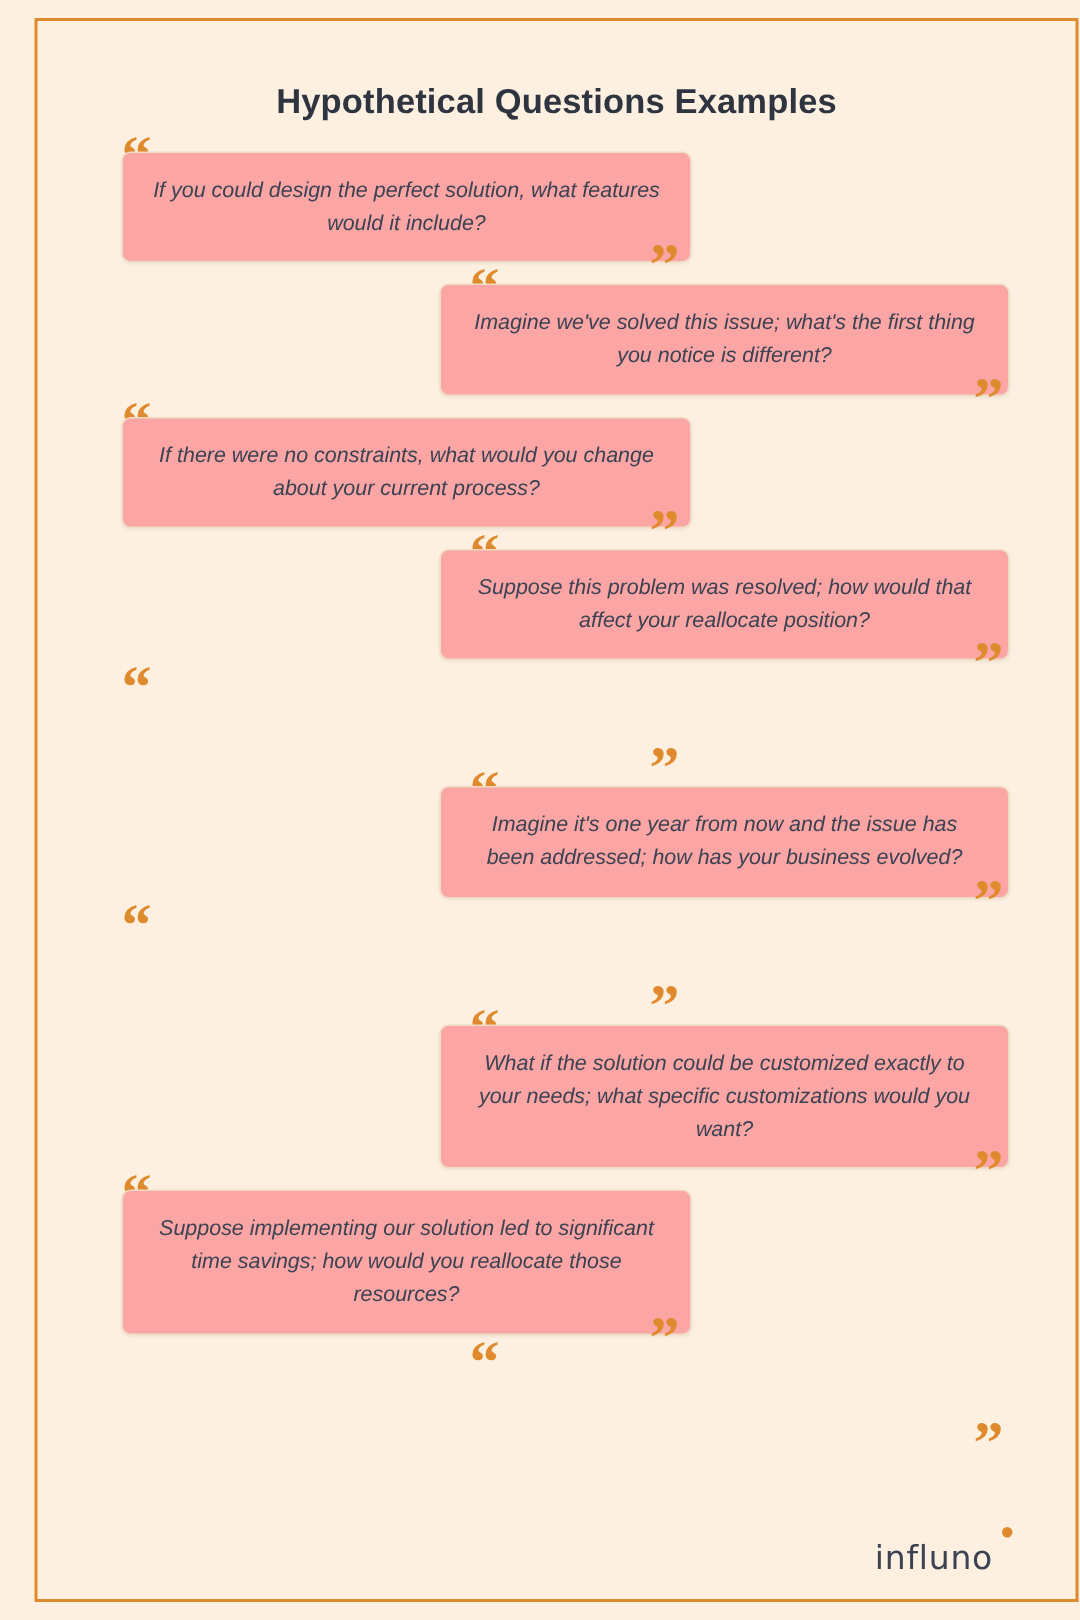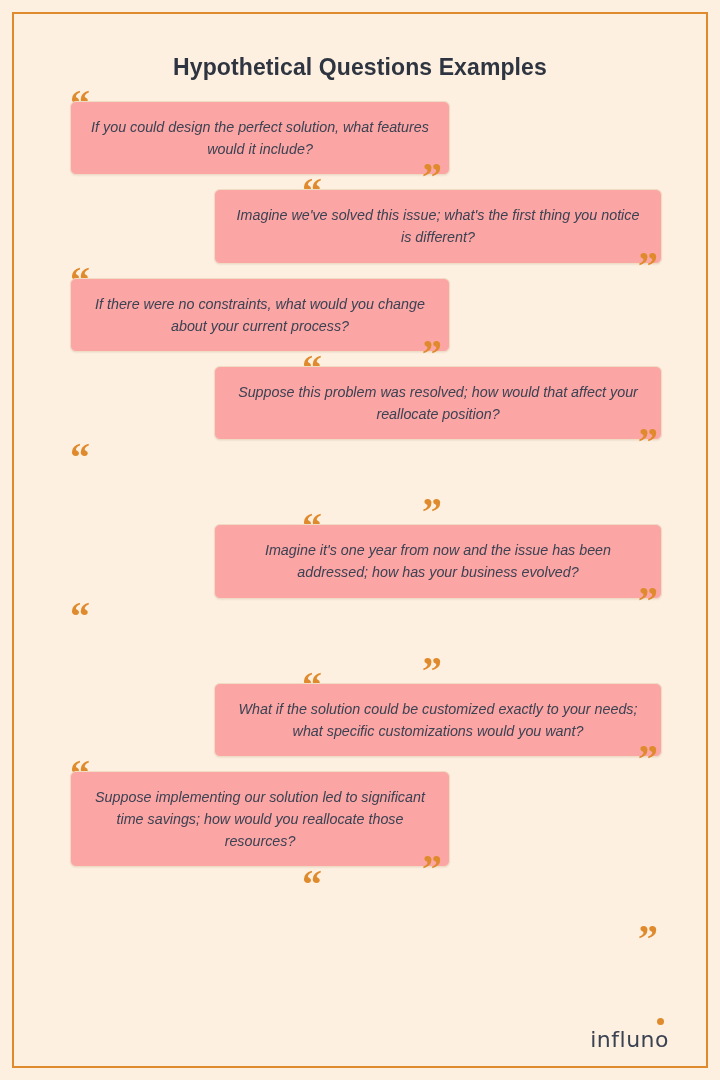--- a/index.html
+++ b/index.html
@@ -21,20 +21,21 @@
     box-sizing: border-box;
     padding: 12px;
   }
   .frame {
     position: relative;
     width: 100%;
     height: 100%;
     border: 2px solid #e08a2e;
     box-sizing: border-box;
     padding: 28px 34px 10px 34px;
+    margin-left: 11px;
   }
   .title {
     text-align: center;
     font-size: 23px;
     font-weight: bold;
     color: #2e3440;
     letter-spacing: 0.1px;
     margin: 12px 0 20px 0;
   }
   .list {
@@ -57,21 +58,21 @@
     font-size: 14.3px;
     line-height: 1.55;
     color: #3b4252;
     text-align: center;
   }
   .qitem.left .bubble {
     width: 380px;
     margin-left: 22px;
   }
   .qitem.right .bubble {
-    width: 448px;
+    width: 380px;
     margin-left: auto;
     margin-right: 10px;
   }
   .quote {
     position: absolute;
     color: #e08a2e;
     font-family: "Liberation Serif", serif;
     font-weight: bold;
     font-size: 40px;
     line-height: 1;
@@ -91,21 +92,21 @@
   }
   .qitem.right .q-close {
     right: 14px;
     bottom: -22px;
   }
   .footer {
     position: absolute;
     right: 30px;
     bottom: 14px;
     display: flex;
-    gap: 0;
+    gap: 18px;
   }
   .logo-text {
     font-size: 22px;
     color: #3b4252;
     letter-spacing: 0.5px;
     font-family: "DejaVu Sans", sans-serif;
   }
   .logo-dot {
     width: 7px;
     height: 7px;

